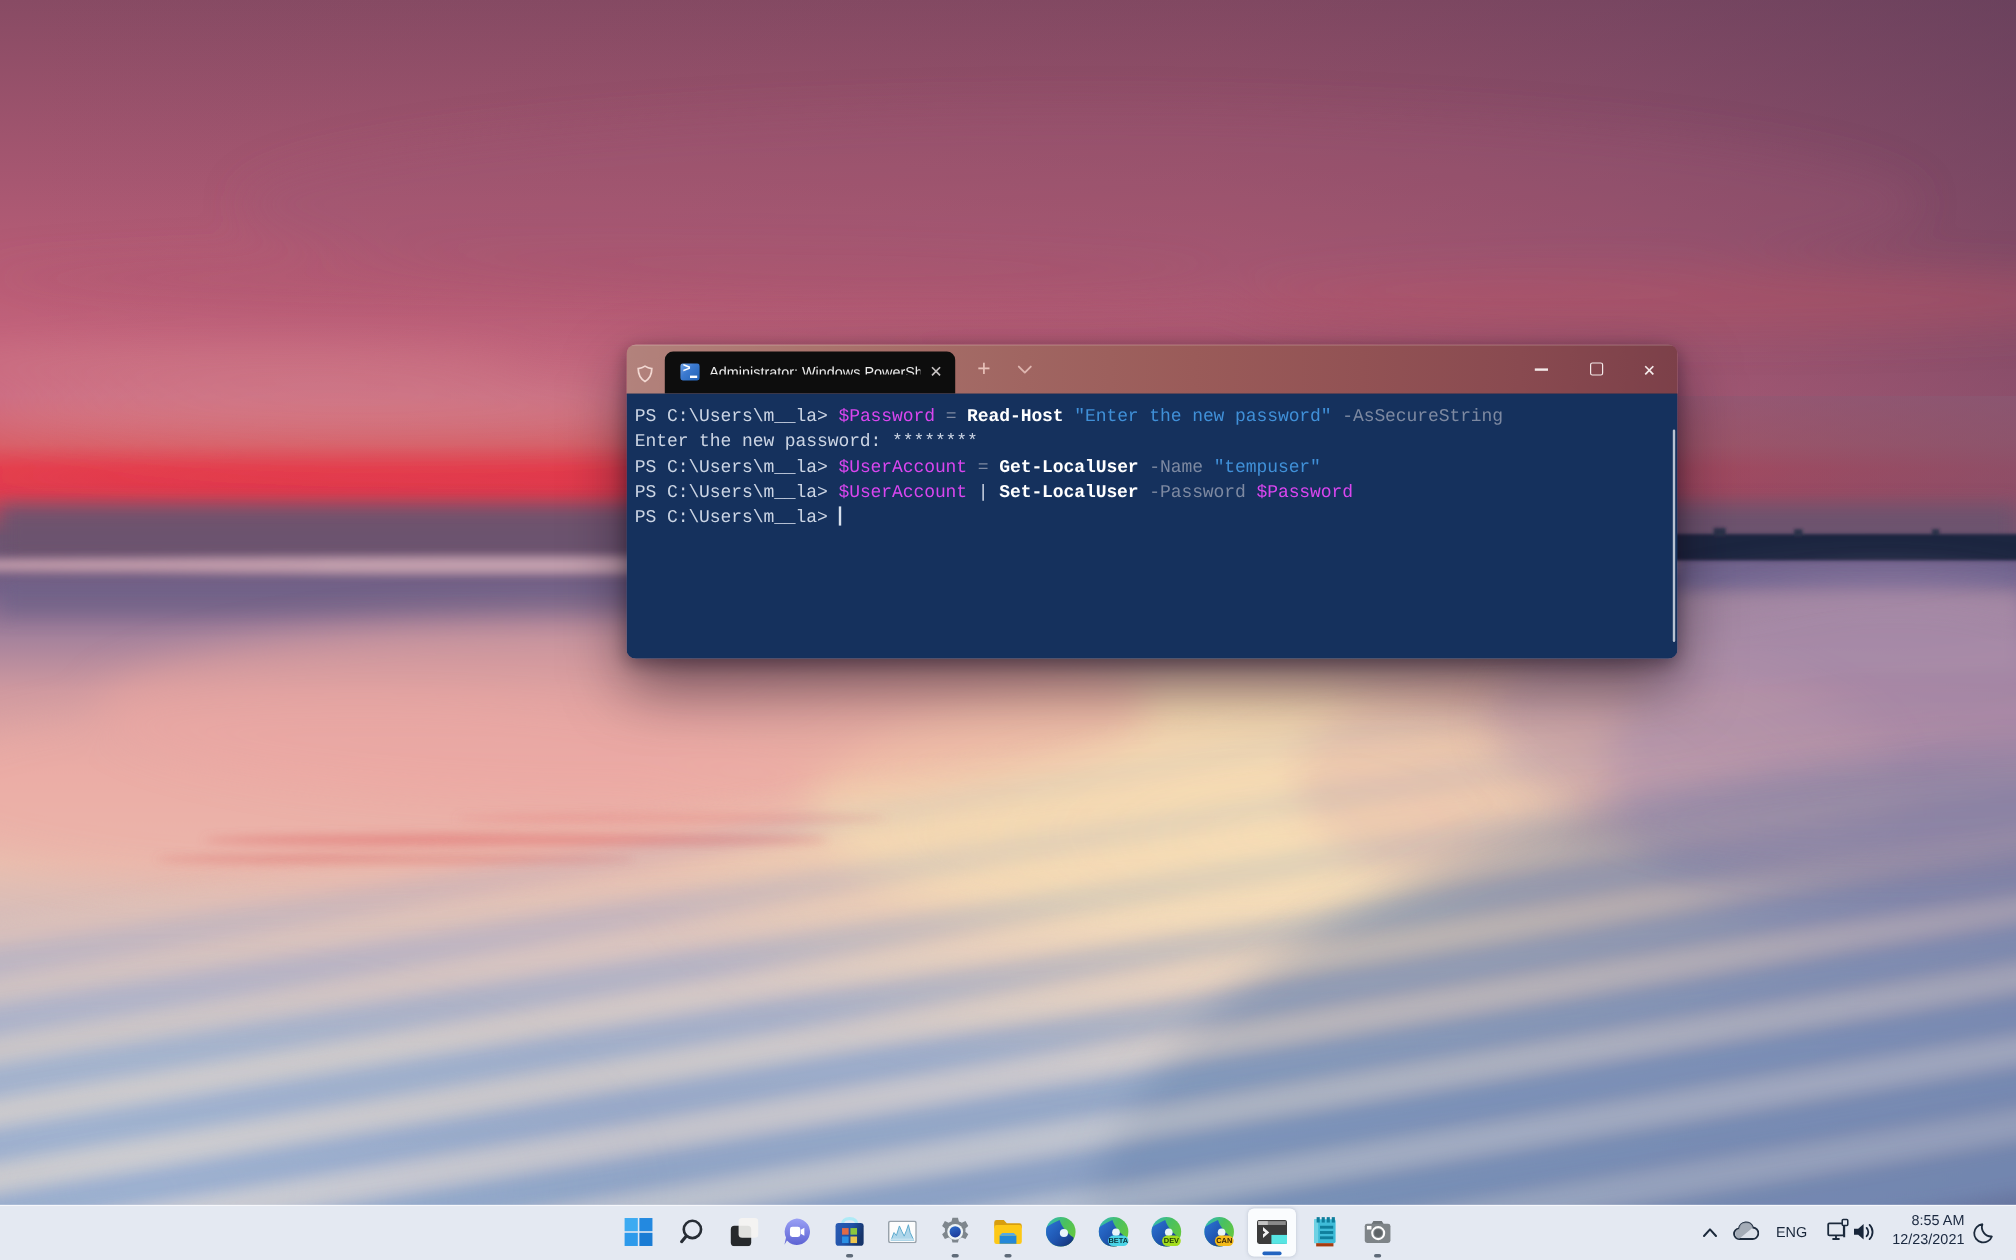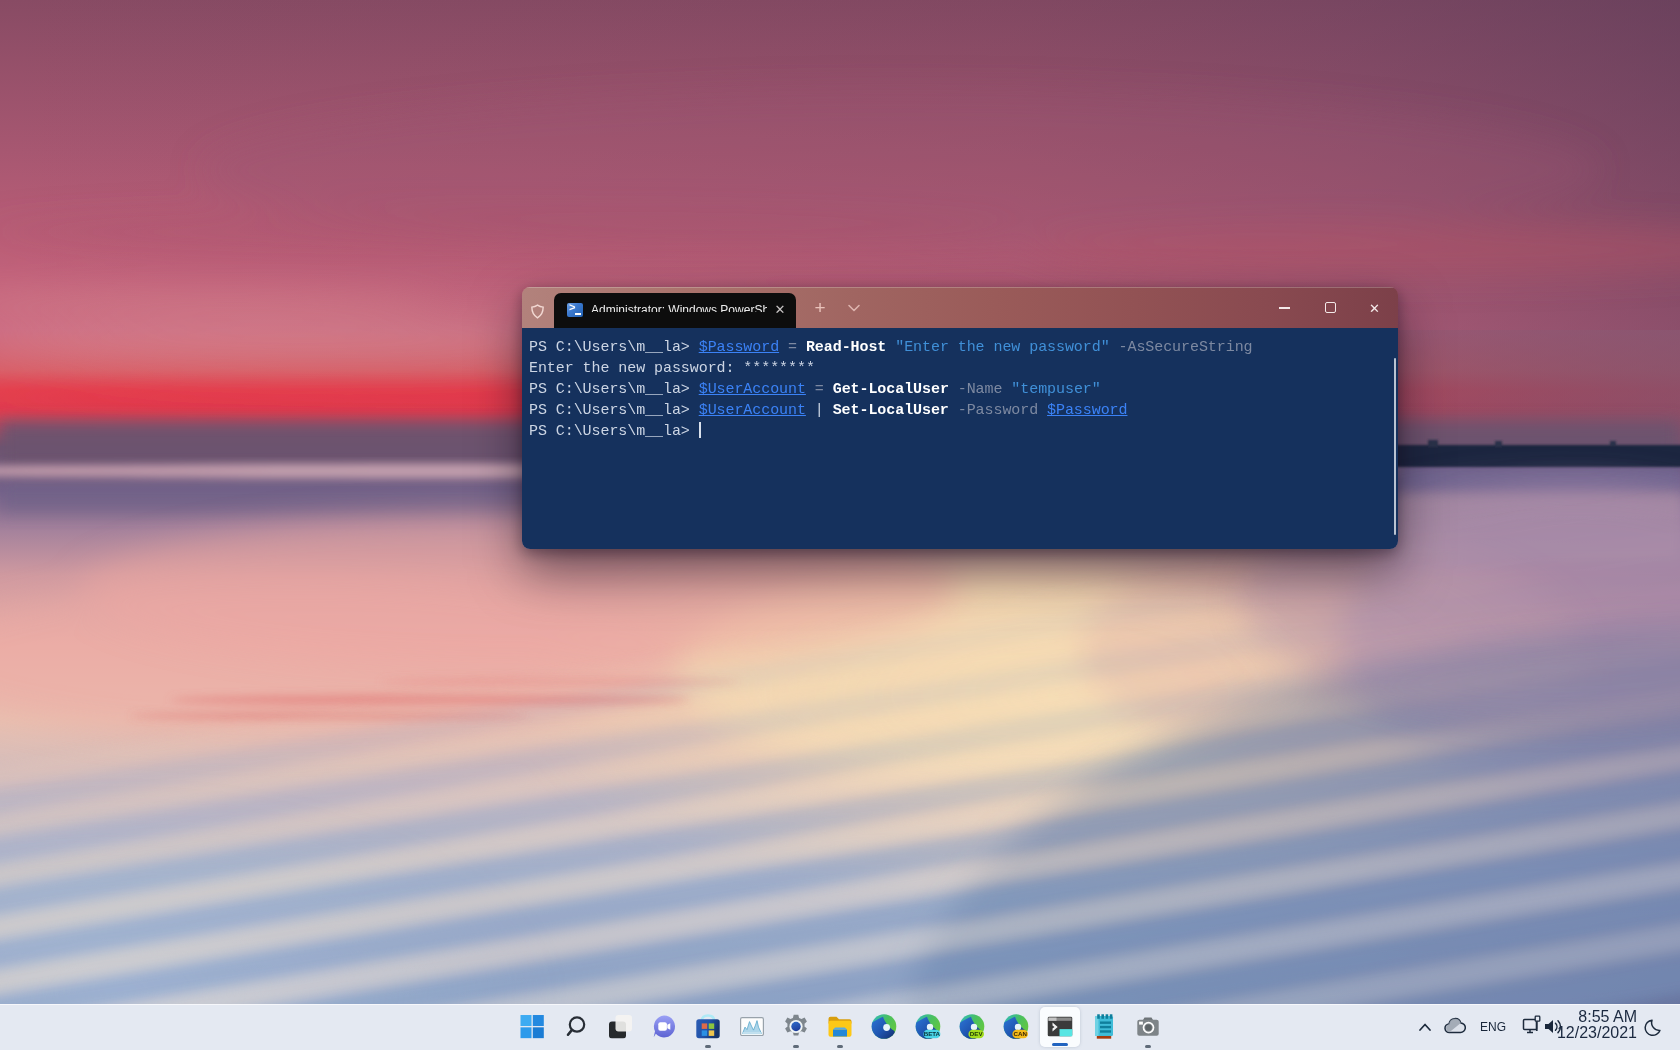--- a/index.html
+++ b/index.html
@@ -22,35 +22,35 @@
   .plusbtn{position:absolute;left:285px;top:3px;width:26px;height:35px;color:#e9c2ba;font-size:19px;line-height:35px;text-align:center;font-weight:400;}
   .chevbtn{position:absolute;left:317px;top:0;}
   
   .cap{position:absolute;top:0;height:41px;width:46px;}
   .capmin{left:739px;} .capmax{left:785px;} .capx{left:831px;}
   .capmin:before{content:"";position:absolute;left:18px;top:20px;width:11px;height:1.5px;background:#f4e9e9;}
   .capmax:before{content:"";position:absolute;left:18px;top:15px;width:9px;height:9px;border:1.4px solid #f4e9e9;border-radius:2px;}
   .capx:before{content:"\2715";position:absolute;left:16px;top:14px;color:#f6ecec;font-size:13px;}
   #tcontent{position:absolute;left:0;top:41px;width:100%;height:221px;background:#15315d;}
   #tcontent pre{margin:0;padding:9px 0 0 7px;font-family:"Liberation Mono",monospace;font-size:15px;line-height:21px;color:#ccd5e4;letter-spacing:-0.07px;}
-  .gn{color:#3b82f6;text-decoration:underline;} .gy{color:#7d89a1;} .cm{color:#ffffff;font-weight:bold;} .st{color:#4090d8;}
+  .gn{color:#d946ef;} .gy{color:#7d89a1;} .cm{color:#ffffff;font-weight:bold;} .st{color:#4090d8;}
   .cur{display:inline-block;width:2px;height:16px;background:#d8e0ec;vertical-align:-3px;}
   #sbar{position:absolute;right:2px;top:71px;width:2.5px;height:177px;background:#b9c3d2;border-radius:2px;}
   .shield{position:absolute;left:529px;top:303px;width:17px;height:17px;}
   
   #taskbar{position:absolute;left:0;top:1004px;width:1680px;height:46px;background:#e4e9f2;box-shadow:inset 0 1px 0 rgba(255,255,255,0.65);}
   #icons{position:absolute;left:510px;top:0;height:46px;display:flex;}
   .cell{width:44px;height:46px;position:relative;}
   .cell svg{position:absolute;left:50%;top:50%;transform:translate(-50%,-52%);}
   .dot{position:absolute;left:50%;bottom:2px;transform:translateX(-50%);width:6px;height:3px;border-radius:2px;background:#5f6b79;}
   .activebg{position:absolute;left:2px;top:3px;width:40px;height:40px;background:rgba(253,254,255,0.88);border-radius:5px;box-shadow:0 0 3px rgba(150,160,180,0.5);}
   .aline{position:absolute;left:50%;bottom:4px;transform:translateX(-50%);width:16px;height:3px;border-radius:2px;background:#2264c0;}
   #tray{position:absolute;right:0;top:0;width:300px;height:46px;}
   .trayico{position:absolute;top:0;height:46px;}
-  #clock{position:absolute;right:43px;top:5px;width:110px;text-align:right;color:#1b2940;font-size:16px;line-height:16px;}
+  #clock{position:absolute;right:43px;top:5px;width:110px;text-align:right;color:#1b2940;font-size:12px;line-height:16px;}
 </style>
 </head>
 <body>
 <div id="stage">
 <svg id="wall" width="1680" height="1050" viewBox="0 0 1680 1050">
   <defs>
     <linearGradient id="sky" x1="0" y1="0" x2="0" y2="1">
       <stop offset="0" stop-color="#884b64"></stop>
       <stop offset="0.34" stop-color="#a75771"></stop>
       <stop offset="0.56" stop-color="#bd5f78"></stop>

